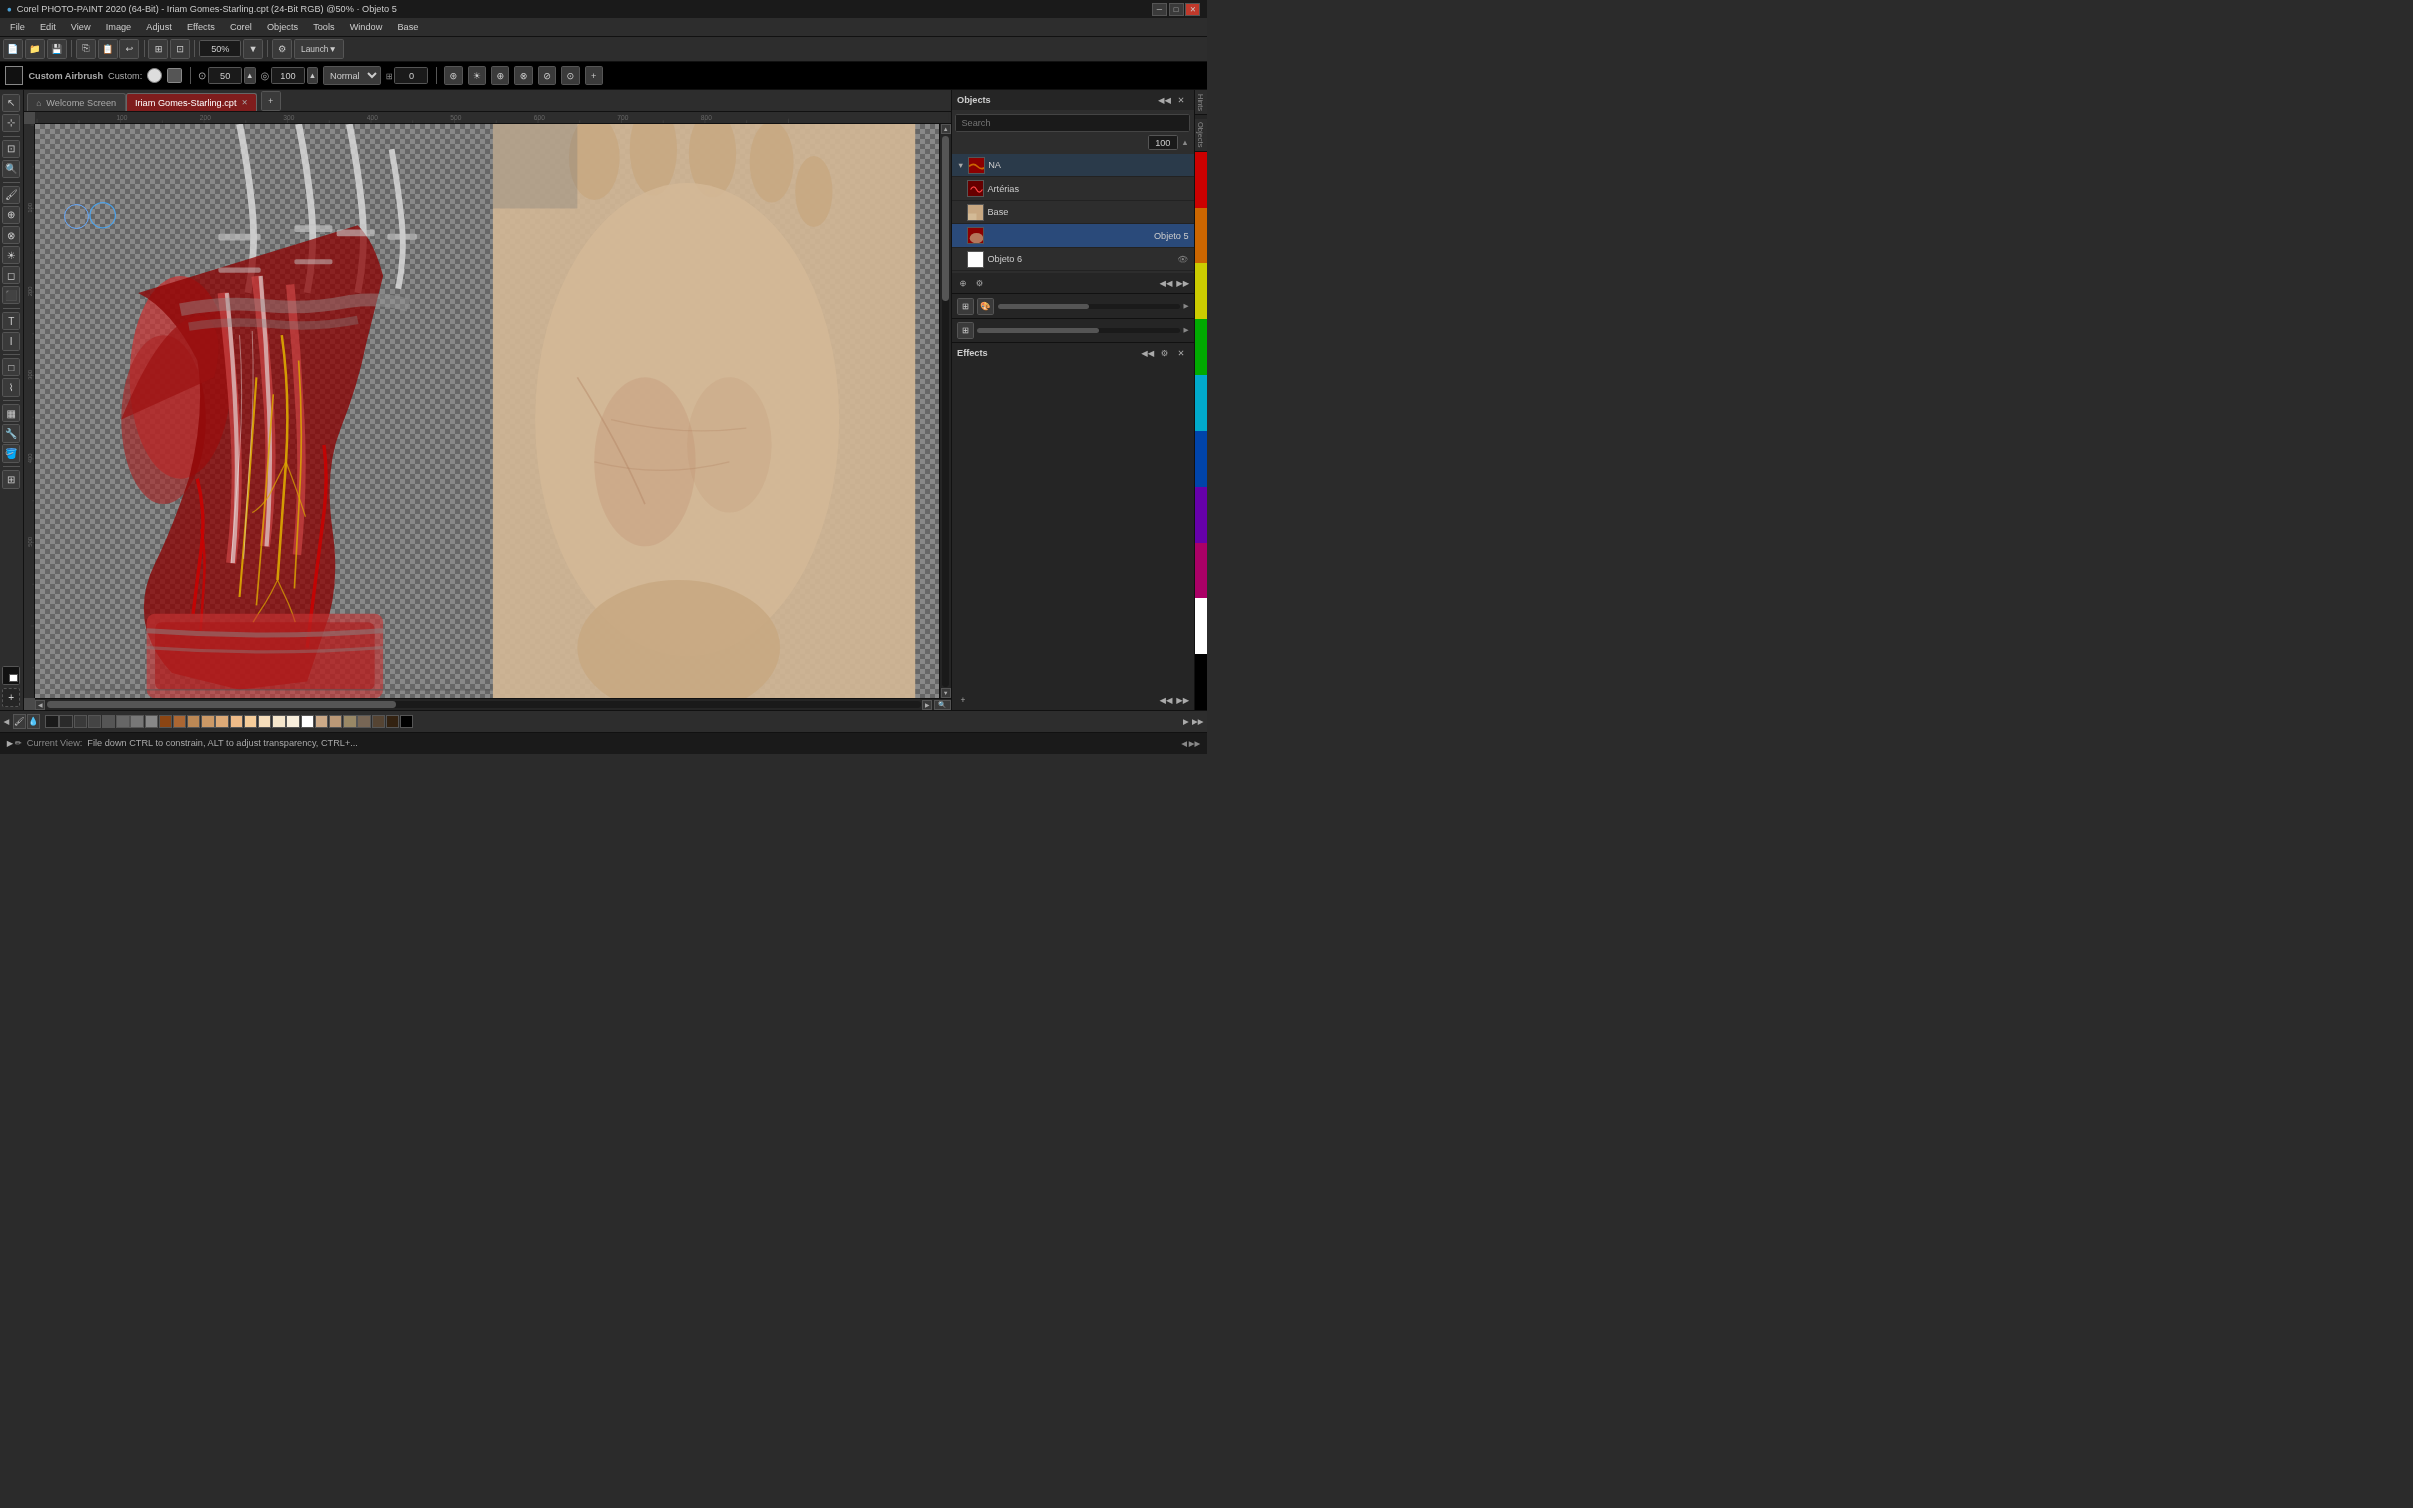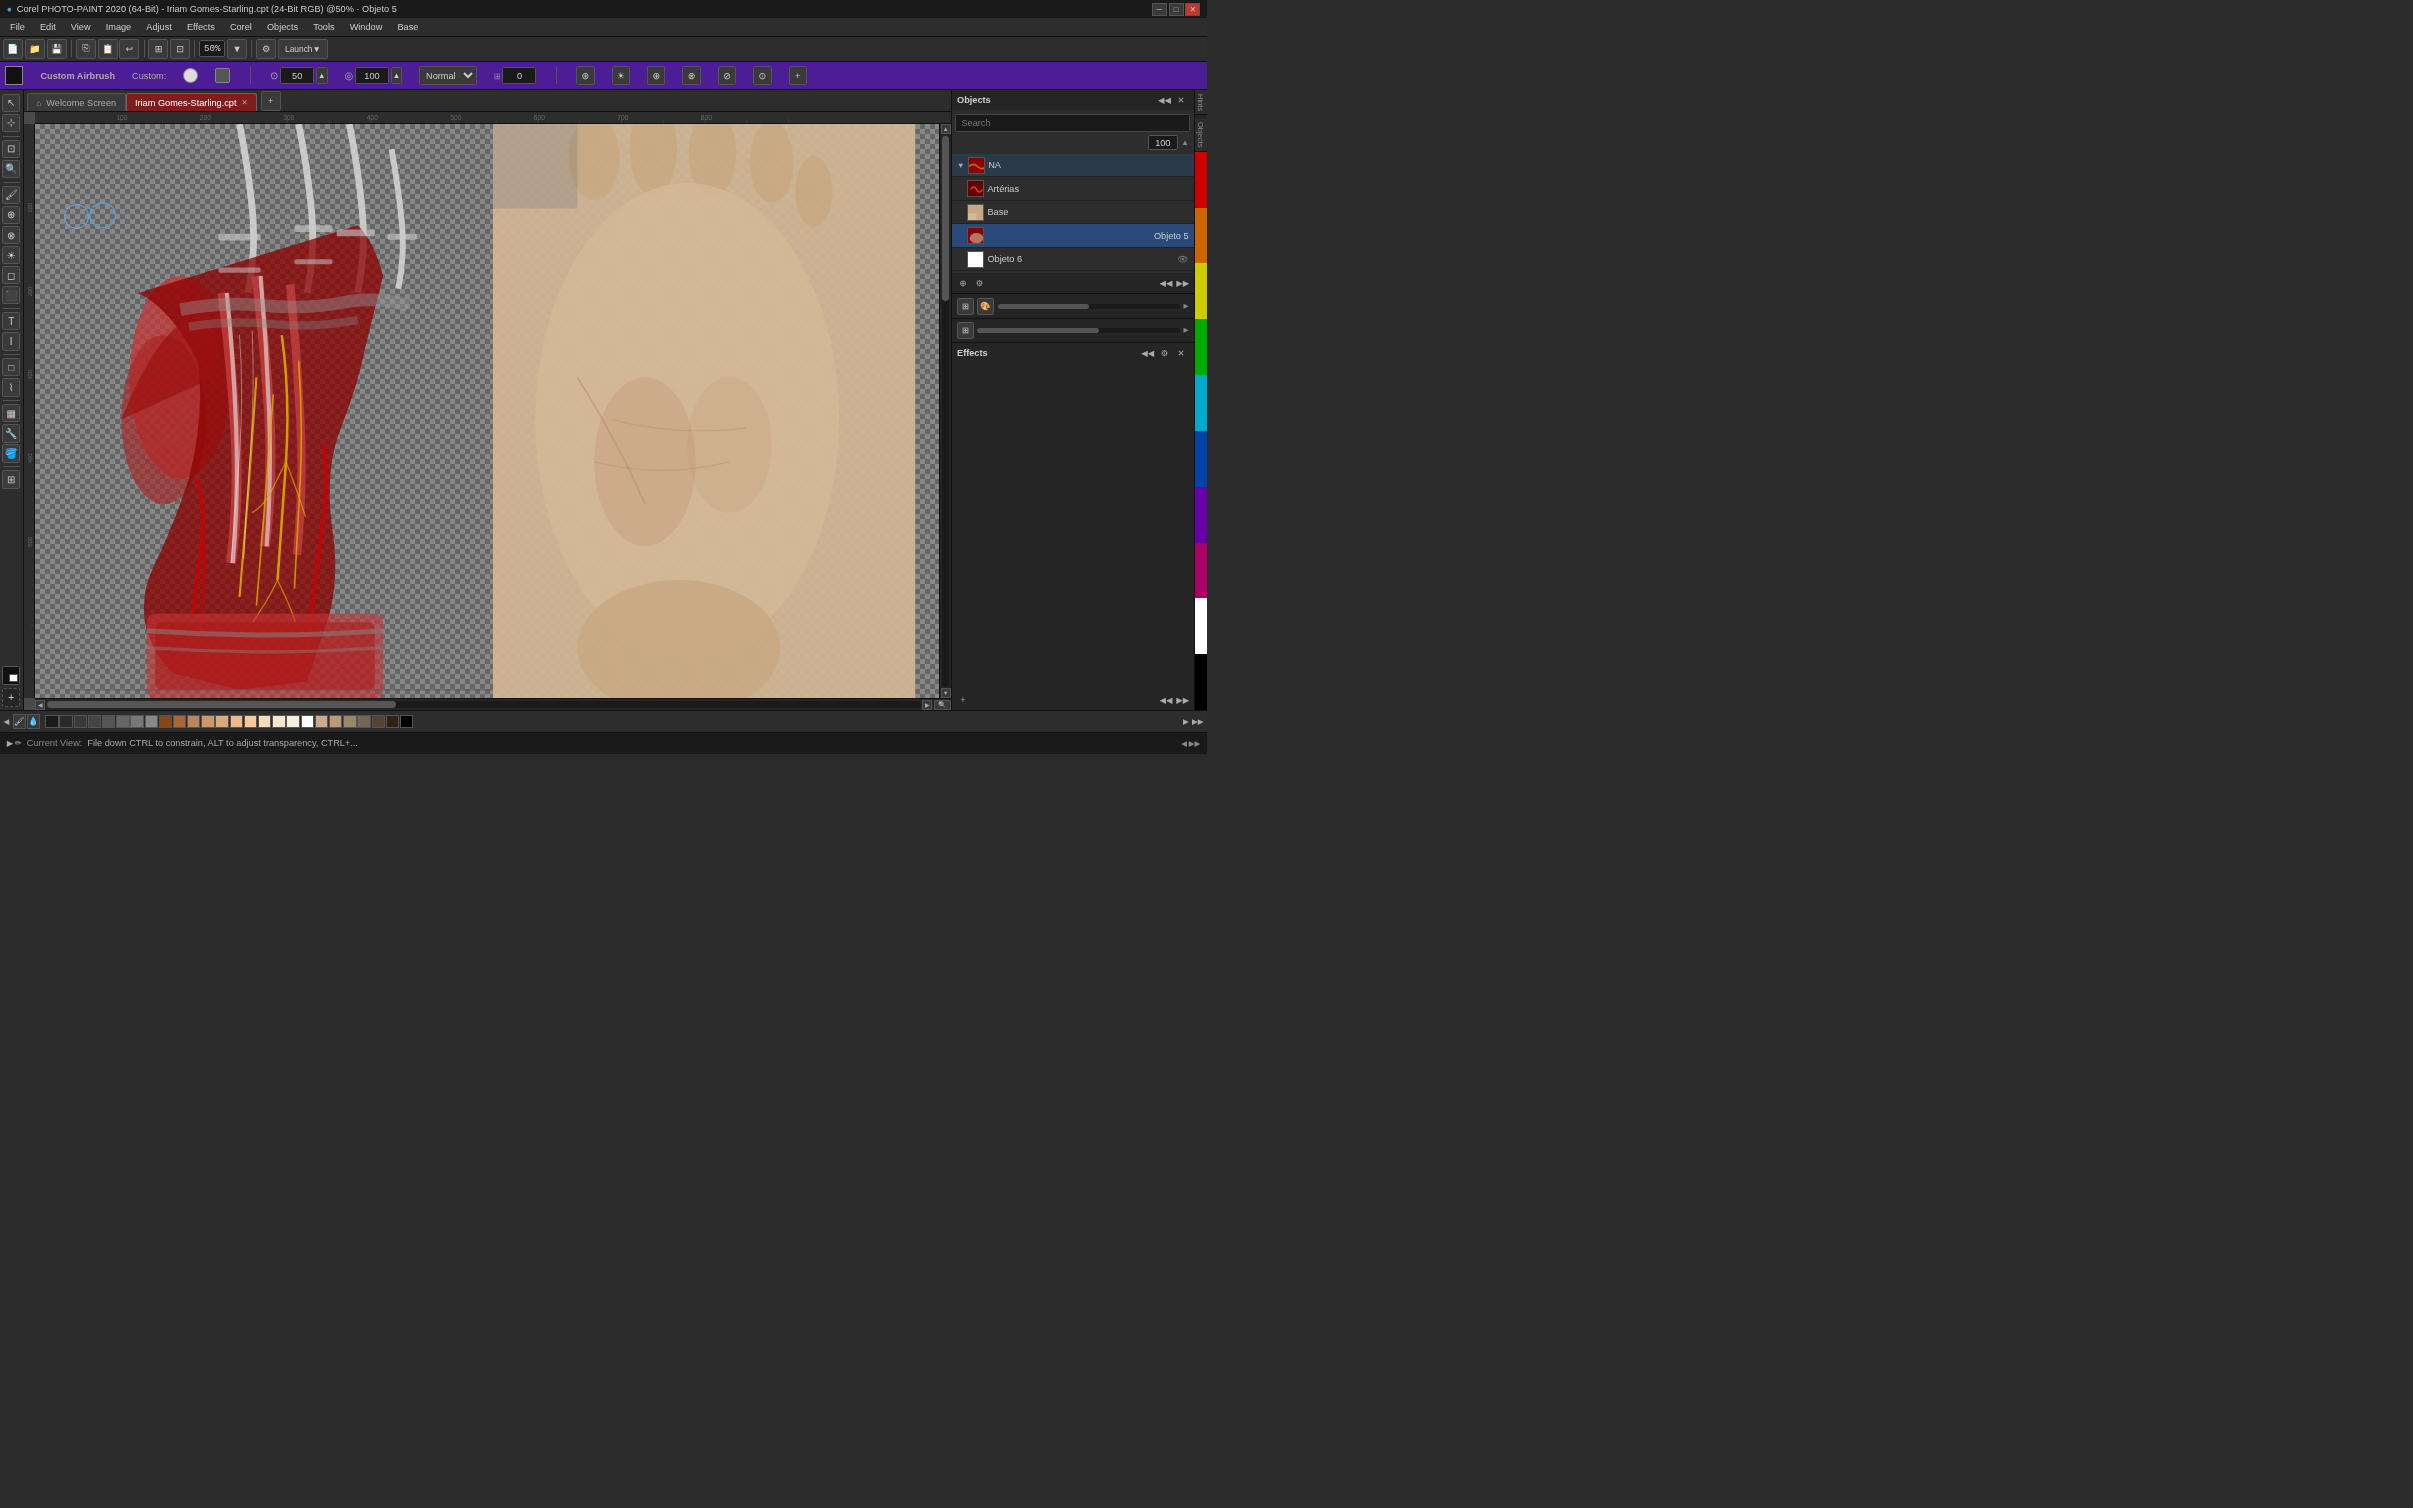--- a/index.html
+++ b/index.html
@@ -26,22 +26,22 @@
     #toolbar1 {
       height: 25px; background: #2d2d2d; display: flex; align-items: center; padding: 0 3.4px;
       border-bottom: 0.8px solid #111; gap: 1.7px;
     }
     .tb-btn { width: 20px; height: 20px; background: #3a3a3a; border: 0.8px solid #555; display: flex; align-items: center; justify-content: center; cursor: pointer; font-size: 9.2px; color: #ccc; border-radius: 1.7px; }
     .tb-sep { width: 0.8px; height: 17px; background: #555; margin: 0 2.5px; }
     .tb-input { height: 17px; background: #1a1a1a; border: 0.8px solid #555; color: #ccc; font-size: 9.2px; text-align: center; border-radius: 1.7px; }
 
     
     #tooloptions {
-      height: 28.5px; background: #4c1d95; display: flex; align-items: center; padding: 0 5px;
-      border-bottom: 0.8px solid #111; gap: 17px;
+      height: 28.5px; background: #000000; display: flex; align-items: center; padding: 0 5px;
+      border-bottom: 0.8px solid #111; gap: 5px;
     }
     .tool-label { color: #aaa; font-size: 9.2px; font-weight: bold; }
     .shape-btn { width: 17px; height: 17px; border-radius: 50%; background: #555; border: 0.8px solid #888; cursor: pointer; display: flex; align-items: center; justify-content: center; }
     .shape-btn.rect { border-radius: 1.7px; }
     .swatch { width: 18.4px; height: 18.4px; background: #111; border: 0.8px solid #888; cursor: pointer; }
     .num-input { width: 34px; height: 17px; background: #1a1a1a; border: 0.8px solid #555; color: #ccc; font-size: 9.2px; text-align: center; border-radius: 1.7px; }
     .blend-select { height: 18.4px; background: #3a3a3a; border: 0.8px solid #555; color: #ccc; font-size: 9.2px; border-radius: 1.7px; padding: 0 1.7px; }
     .icon-btn { width: 18.4px; height: 18.4px; background: #3a3a3a; border: 0.8px solid #555; display: flex; align-items: center; justify-content: center; cursor: pointer; font-size: 9.2px; color: #ccc; border-radius: 1.7px; }
 
     
@@ -164,21 +164,21 @@
   <div class="tb-btn">📁</div>
   <div class="tb-btn">💾</div>
   <div class="tb-sep"></div>
   <div class="tb-btn">⎘</div>
   <div class="tb-btn">📋</div>
   <div class="tb-btn">↩</div>
   <div class="tb-sep"></div>
   <div class="tb-btn">⊞</div>
   <div class="tb-btn">⊡</div>
   <div class="tb-sep"></div>
-  <input class="tb-input" style="width: 26px; font-family: Liberation Mono, monospace;" value="50%">
+  <input class="tb-input" style="width: 42px;" value="50%">
   <div class="tb-btn">▼</div>
   <div class="tb-sep"></div>
   <div class="tb-btn">⚙</div>
   <div class="tb-btn" style="width:50px; font-size:8.4px;">
     <span>Launch</span>▼
   </div>
 </div>
 
 <div id="tooloptions">
   <div class="swatch" style="background:#111;"></div>

